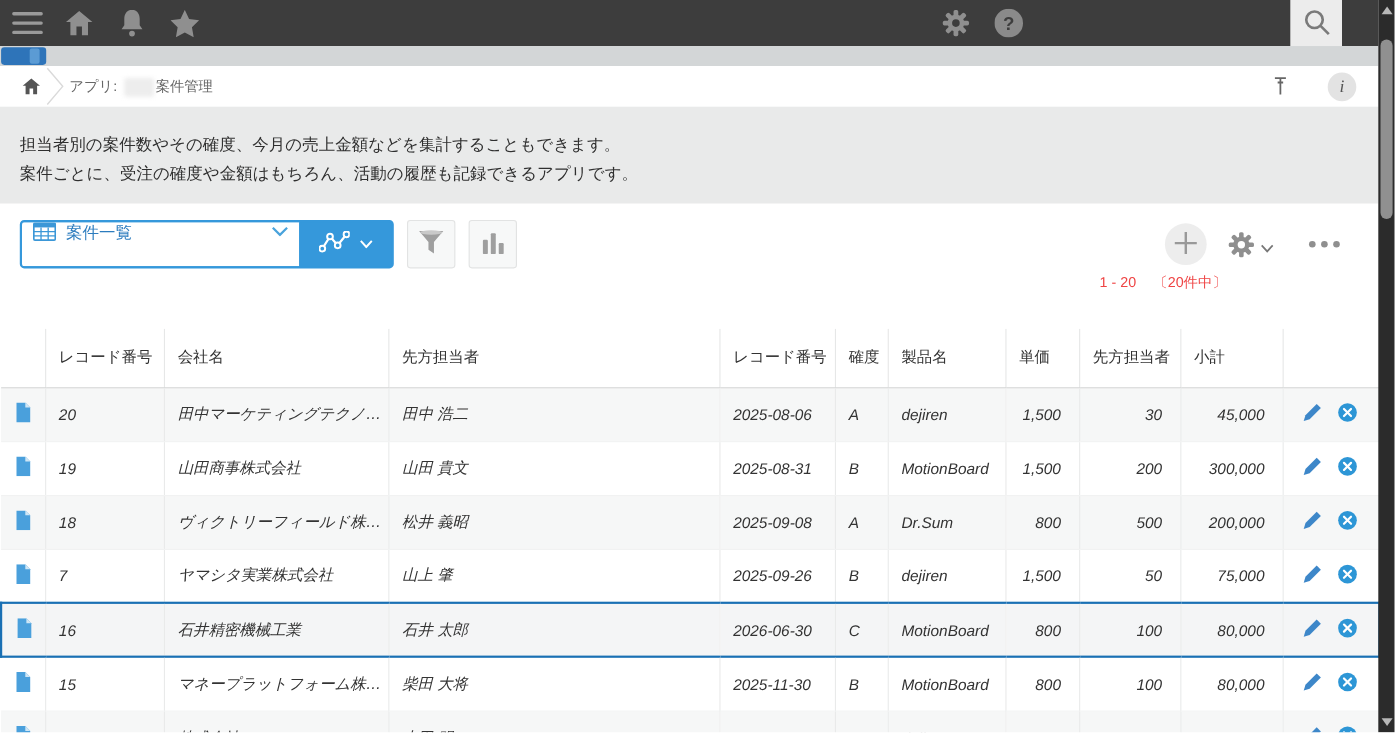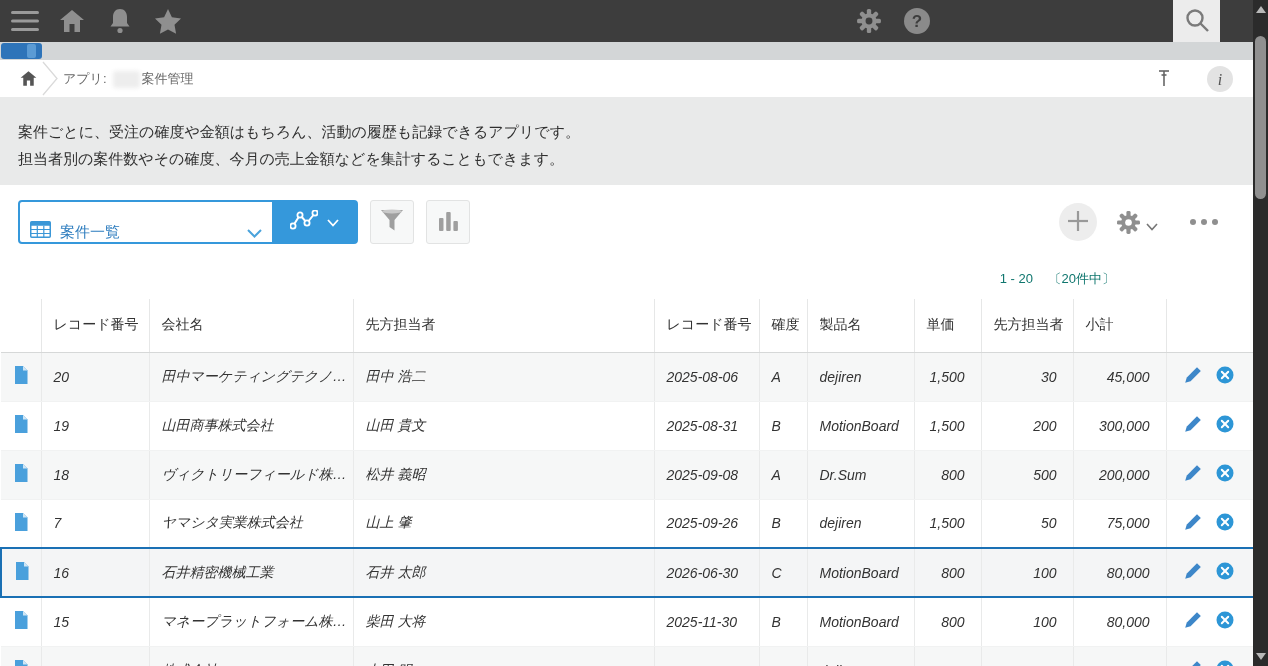--- a/index.html
+++ b/index.html
@@ -42,35 +42,35 @@
              font-family: "Liberation Serif", "DejaVu Serif", serif; font-style: italic; font-size: 16px; line-height: 26px; text-align: center; }
 
   
   .desc { position: absolute; left: 0; top: 97px; width: 1253px; height: 88px; background: #e9eaea;
           padding: 21px 0 0 18px; font-size: 15px; color: #2f2f2f; line-height: 27px; }
   .desc p { margin: 0; }
 
   
   .viewsel { position: absolute; left: 18px; top: 200px; height: 44px; display: flex;
              border: 2px solid #3598db; border-radius: 4px; background: #3598db; overflow: hidden; cursor: pointer; }
-  .vs-left { width: 252px; background: #fff; display: flex; align-items: flex-end; padding: 0 10px; }
+  .vs-left { width: 252px; background: #fff; display: flex; align-items: flex-start; padding: 0 10px; }
   .vs-label { color: #2c7cbe; font-size: 15px; margin-left: 9px; flex: 1; }
   .vs-right { width: 84px; display: flex; align-items: center; justify-content: center; gap: 9px; background: #3598db; }
   .sqbtn { position: absolute; top: 200px; width: 44px; height: 44px; background: #f7f8f8;
            border: 1px solid #e2e3e3; border-radius: 3px; display: flex; align-items: center; justify-content: center; cursor: pointer; }
   .pos-filter { left: 370px; }
   .pos-chart  { left: 426px; }
   .plusbtn { position: absolute; left: 1059px; top: 203px; width: 38px; height: 38px; border-radius: 50%;
              background: #ededed; border: none; display: flex; align-items: center; justify-content: center; cursor: pointer; }
   .gear2 { position: absolute; left: 1116px; top: 210px; cursor: pointer; }
   .gear2chev { position: absolute; left: 1146px; top: 217px; cursor: pointer; }
   .dotsbtn { position: absolute; left: 1190px; top: 219px; display: flex; gap: 5px; cursor: pointer; border: none; background: transparent; padding: 0; }
   .dotsbtn span { width: 6px; height: 6px; border-radius: 50%; background: #8f8f8f; }
 
-  .pagination { position: absolute; top: 270px; right: 153px; font-size: 13px; color: #0f766e; }
+  .pagination { position: absolute; top: 248px; right: 153px; font-size: 13px; color: #ef4444; }
   .pagination .tot { margin-left: 12px; }
 
   
   .recordtable { position: absolute; left: 0; top: 299px; width: 1253px; border-collapse: collapse;
                  table-layout: fixed; font-size: 14px; color: #333; background: #fff; }
   .recordtable th { height: 53px; font-weight: normal; text-align: left; padding: 0 0 0 12px;
                     border-right: 1px solid #e6e7e7; border-bottom: 1px solid #d6d8d8; background: #fff;
                     overflow: hidden; white-space: nowrap; cursor: pointer; }
   .recordtable th:last-child { border-right: none; }
   .recordtable td { height: 49px; padding: 0 0 0 12px; border-right: 1px solid #e9eaea;
@@ -180,22 +180,22 @@
       <svg width="14" height="19" viewBox="0 0 14 19" stroke="#666" stroke-width="1.6" fill="none">
           <line x1="2" y1="2" x2="12" y2="2"></line>
           <line x1="7" y1="2" x2="7" y2="17"></line>
           <line x1="4.5" y1="6" x2="9.5" y2="6"></line>
         </svg>
     </span>
     <button class="bc-info">i</button>
   </nav>
 
   <section class="desc">
+    <p>担当者別の案件数やその確度、今月の売上金額などを集計することもできます。</p>
     <p>案件ごとに、受注の確度や金額はもちろん、活動の履歴も記録できるアプリです。</p>
-    <p>担当者別の案件数やその確度、今月の売上金額などを集計することもできます。</p>
   </section>
 
   <div class="viewsel">
     <div class="vs-left">
       <span>
         <svg width="21" height="17" viewBox="0 0 21 17">
             <rect x="0.75" y="0.75" width="19.5" height="15.5" rx="1" fill="#fff" stroke="#3b97d7" stroke-width="1.5"></rect>
             <rect x="0.75" y="0.75" width="19.5" height="4" fill="#3b97d7"></rect>
             <line x1="0.75" y1="8.5" x2="20.25" y2="8.5" stroke="#3b97d7" stroke-width="1.2"></line>
             <line x1="0.75" y1="12.5" x2="20.25" y2="12.5" stroke="#3b97d7" stroke-width="1.2"></line>

